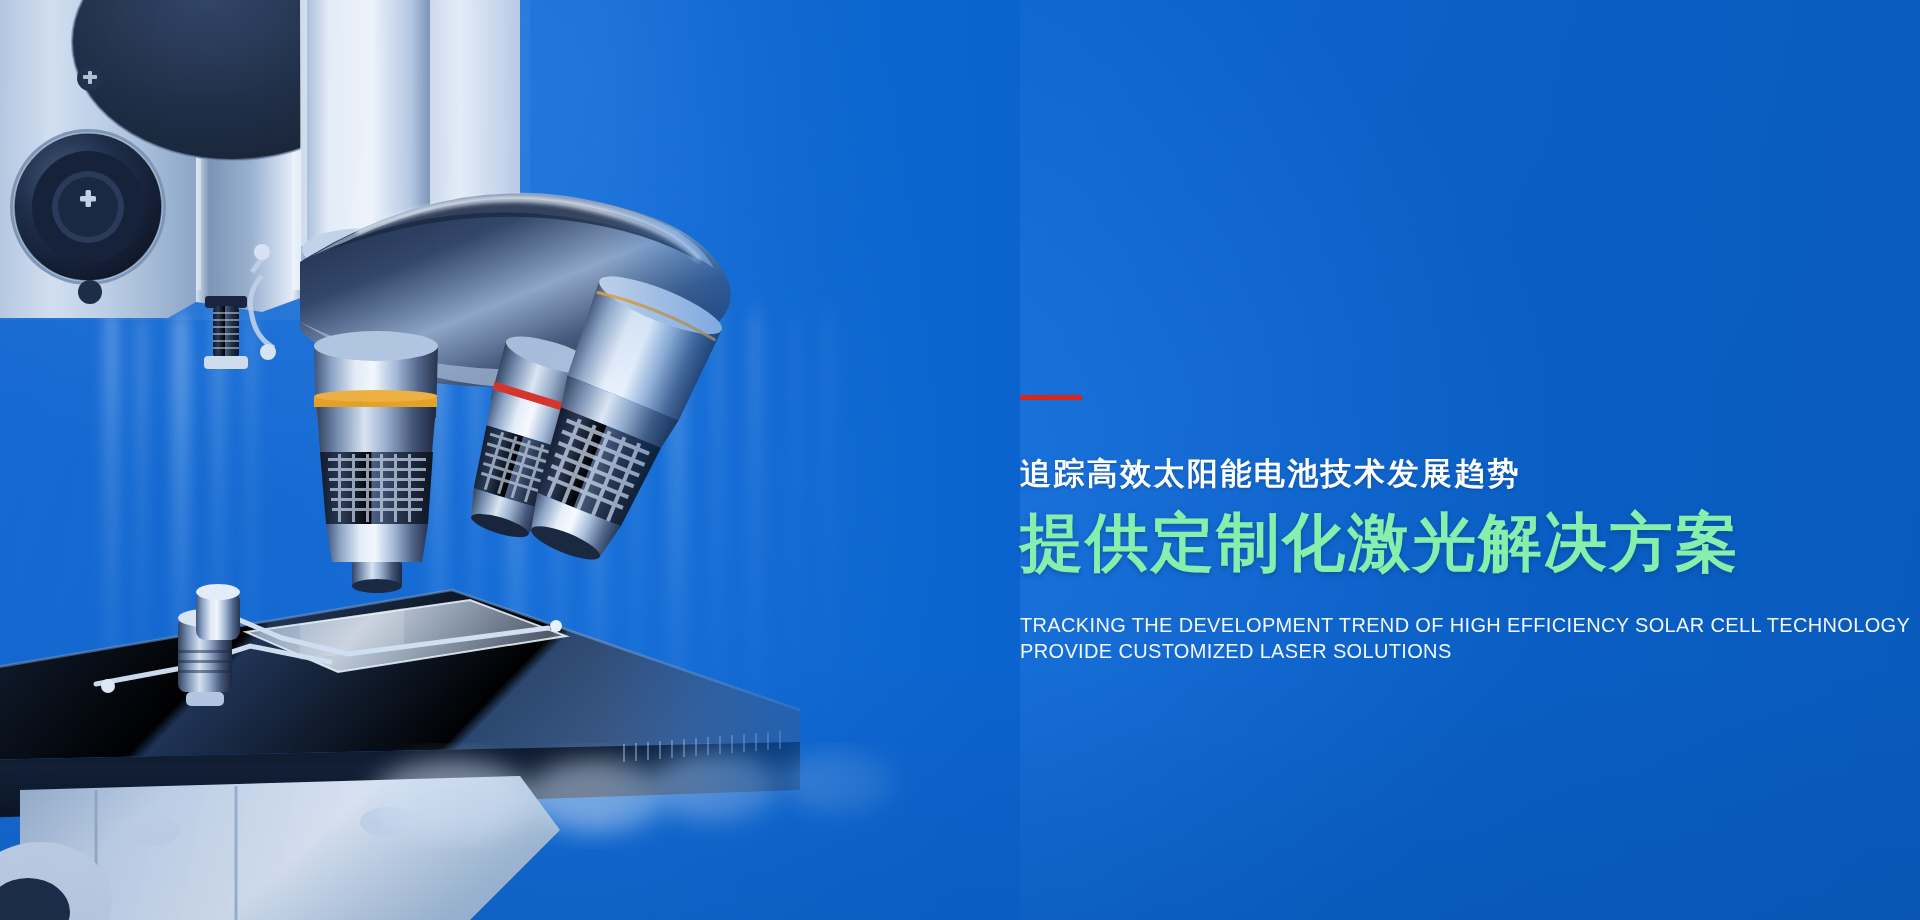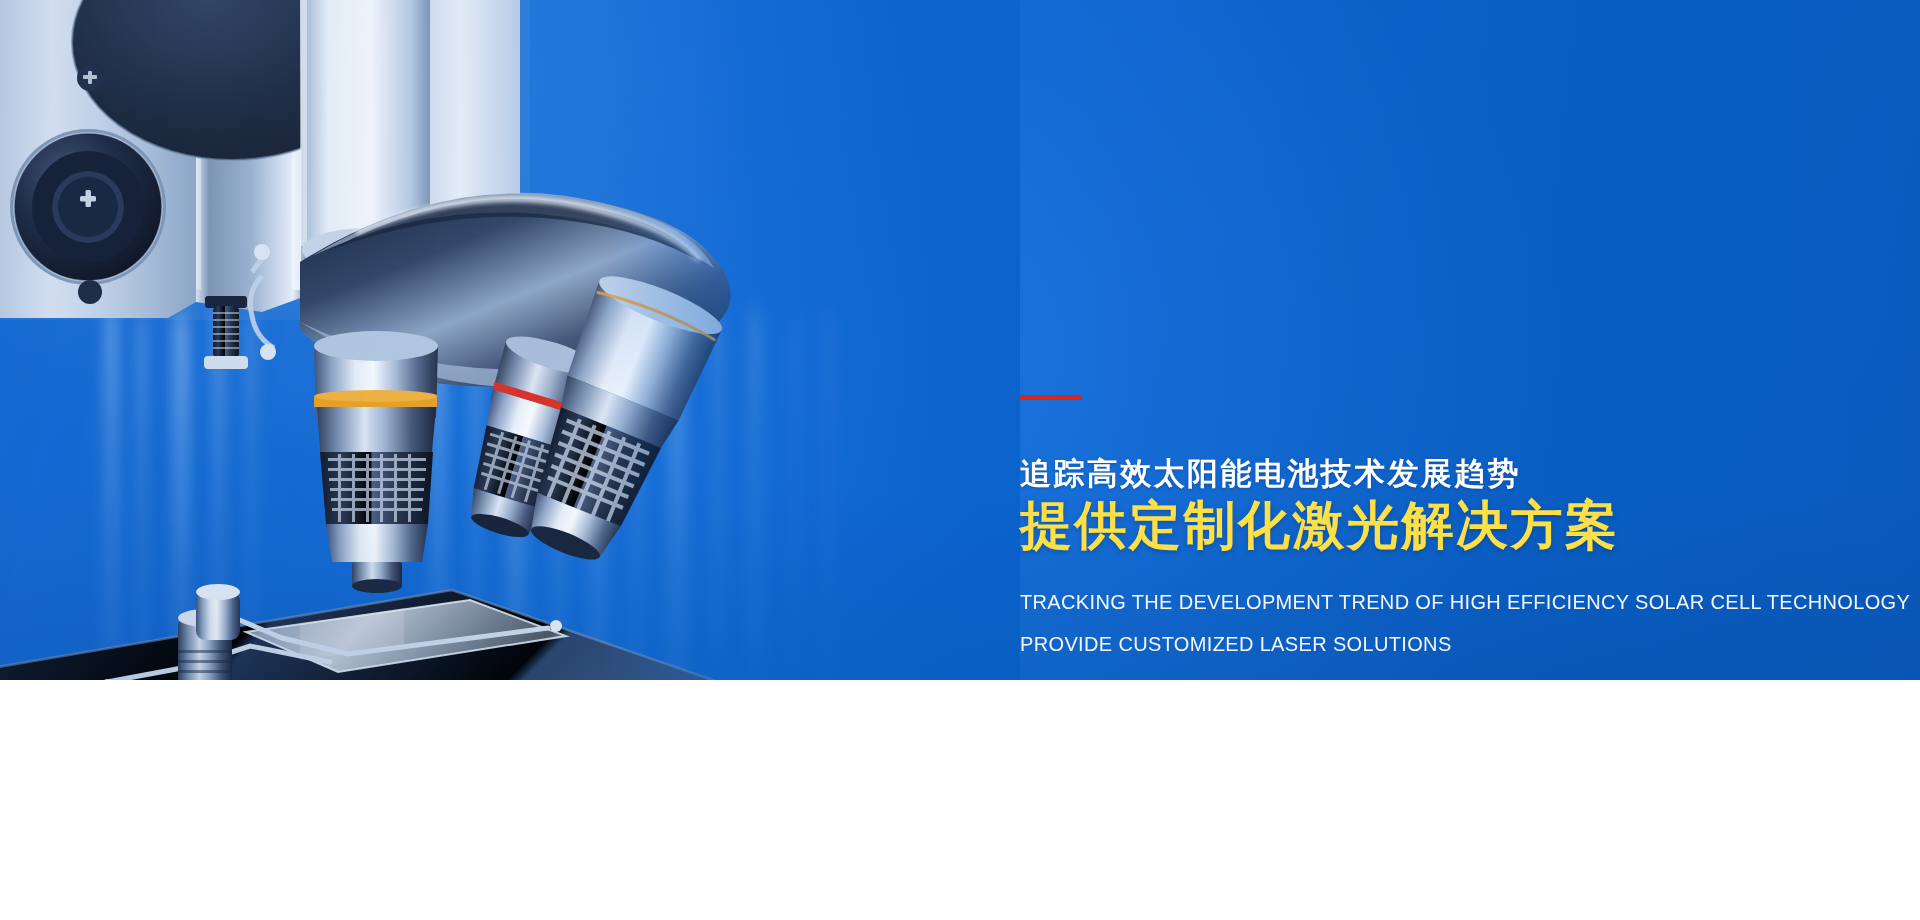--- a/index.html
+++ b/index.html
@@ -4,21 +4,21 @@
 <title>Banner</title>
 <style>
   * { box-sizing: border-box; margin: 0; padding: 0; }
   html, body {
     width: 1920px; height: 920px;
     overflow: hidden;
     font-family: "Liberation Sans", sans-serif;
   }
   #banner {
     position: relative;
-    width: 1920px; height: 680px;
+    width: 1920px; height: 920px;
     background: #0b63cd;
     overflow: hidden;
   }
 
   
   .bg-base {
     position: absolute; inset: 0;
     background:
       radial-gradient(ellipse 900px 700px at 18% 8%, #2a7de0 0%, rgba(42,125,224,0) 62%),
       radial-gradient(ellipse 1100px 900px at 44% 52%, #1d74dc 0%, rgba(29,116,220,0) 66%),
@@ -78,39 +78,39 @@
   .headline-sm {
     font-size: 31px;
     font-weight: 700;
     color: #ffffff;
     letter-spacing: 2.4px;
     line-height: 1.1;
     text-shadow: 0 1px 3px rgba(4,42,95,0.35);
     white-space: nowrap;
   }
   .headline-lg {
-    font-size: 52px;
+    font-size: 63px;
     font-weight: 700;
-    color: #fde047;
+    color: #86efac;
     letter-spacing: 2.5px;
     line-height: 1.18;
-    margin-top: 4px;
+    margin-top: 14px;
     text-shadow: 0 2px 5px rgba(4,42,95,0.35);
     white-space: nowrap;
   }
   .sub-en {
     font-size: 20px;
     font-weight: 400;
     color: #f2f7ff;
     letter-spacing: 0.35px;
     line-height: 1.0;
     white-space: nowrap;
   }
   .sub-en.first { margin-top: 36px; }
-  .sub-en.second { margin-top: 22px; }
+  .sub-en.second { margin-top: 6px; }
 </style>
 </head>
 <body>
 
 <div id="banner" style="background: rgb(11, 99, 205);">
 
   <div class="bg-base"></div>
 
   <div class="streaks" id="streaks">
       <div class="streak" style="left: 104px; top: 290px; width: 15px; height: 460px; opacity: 0.55;"></div>

